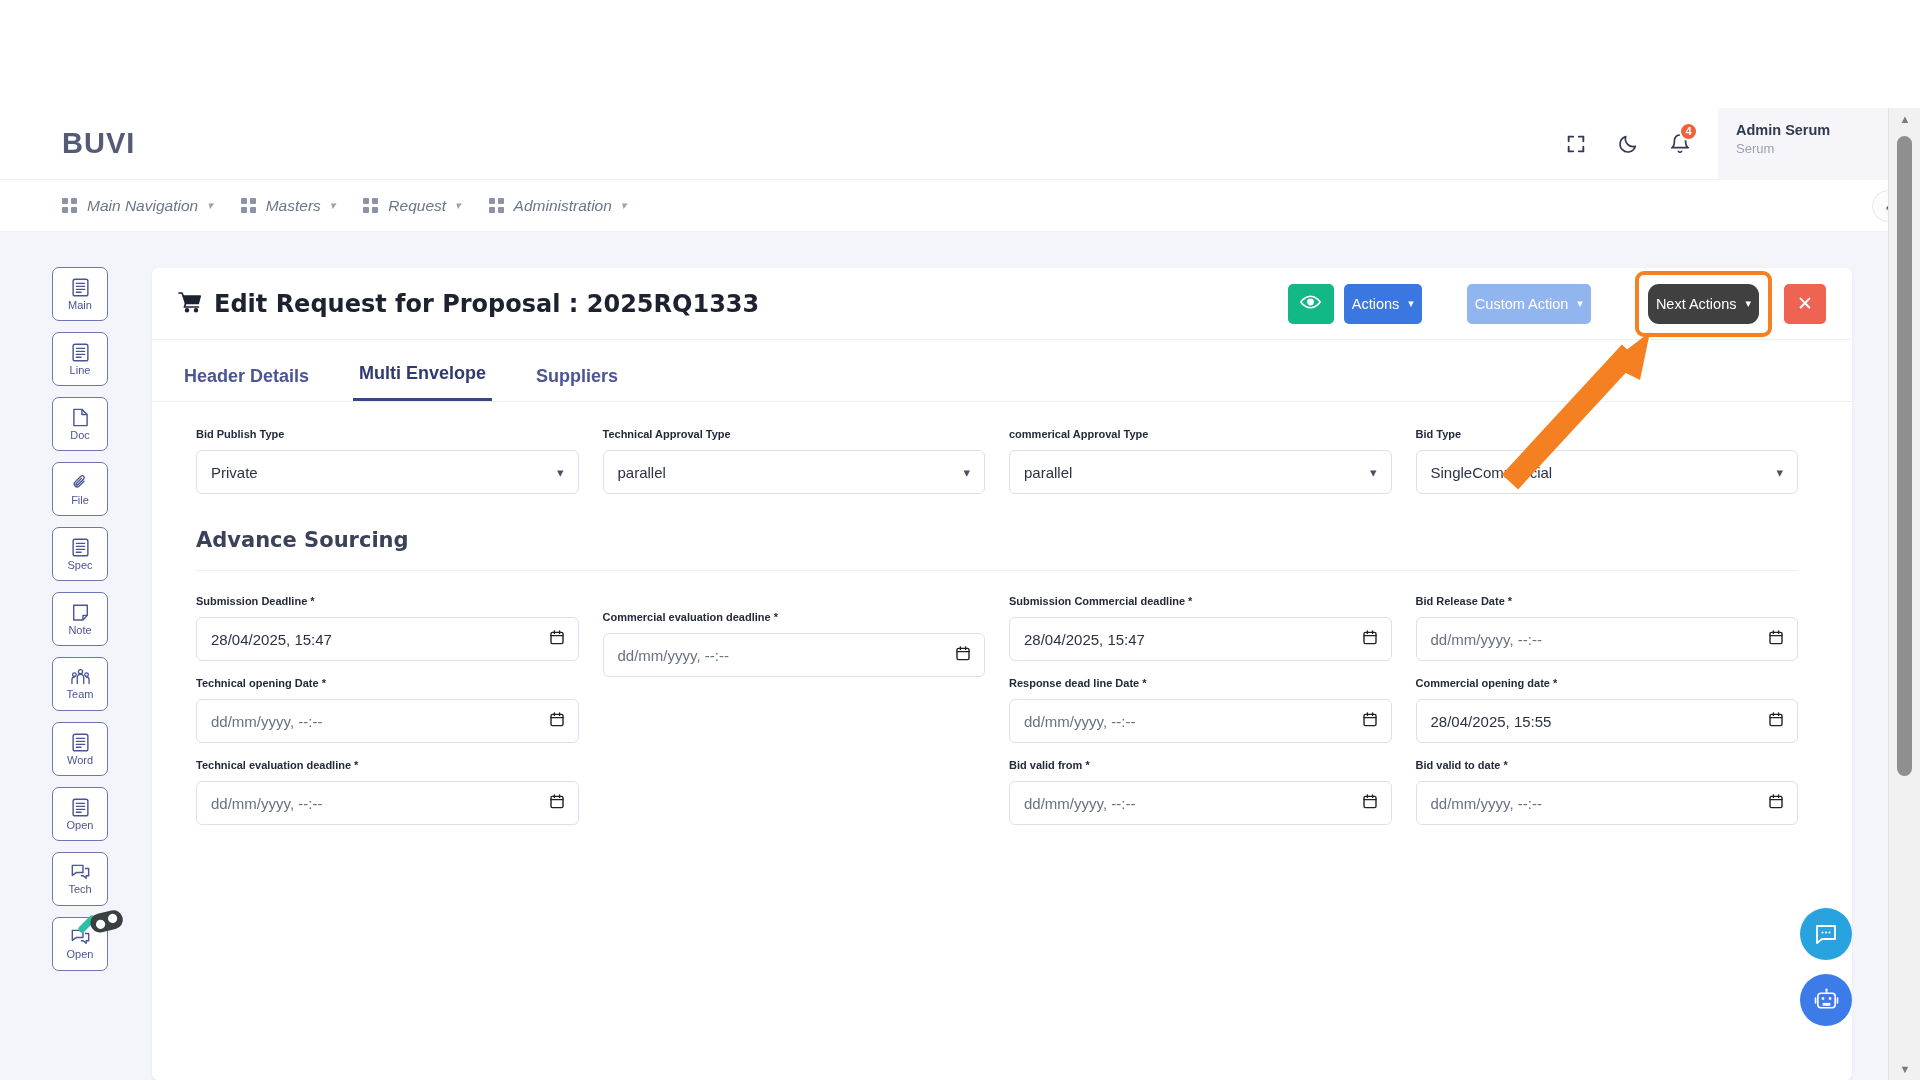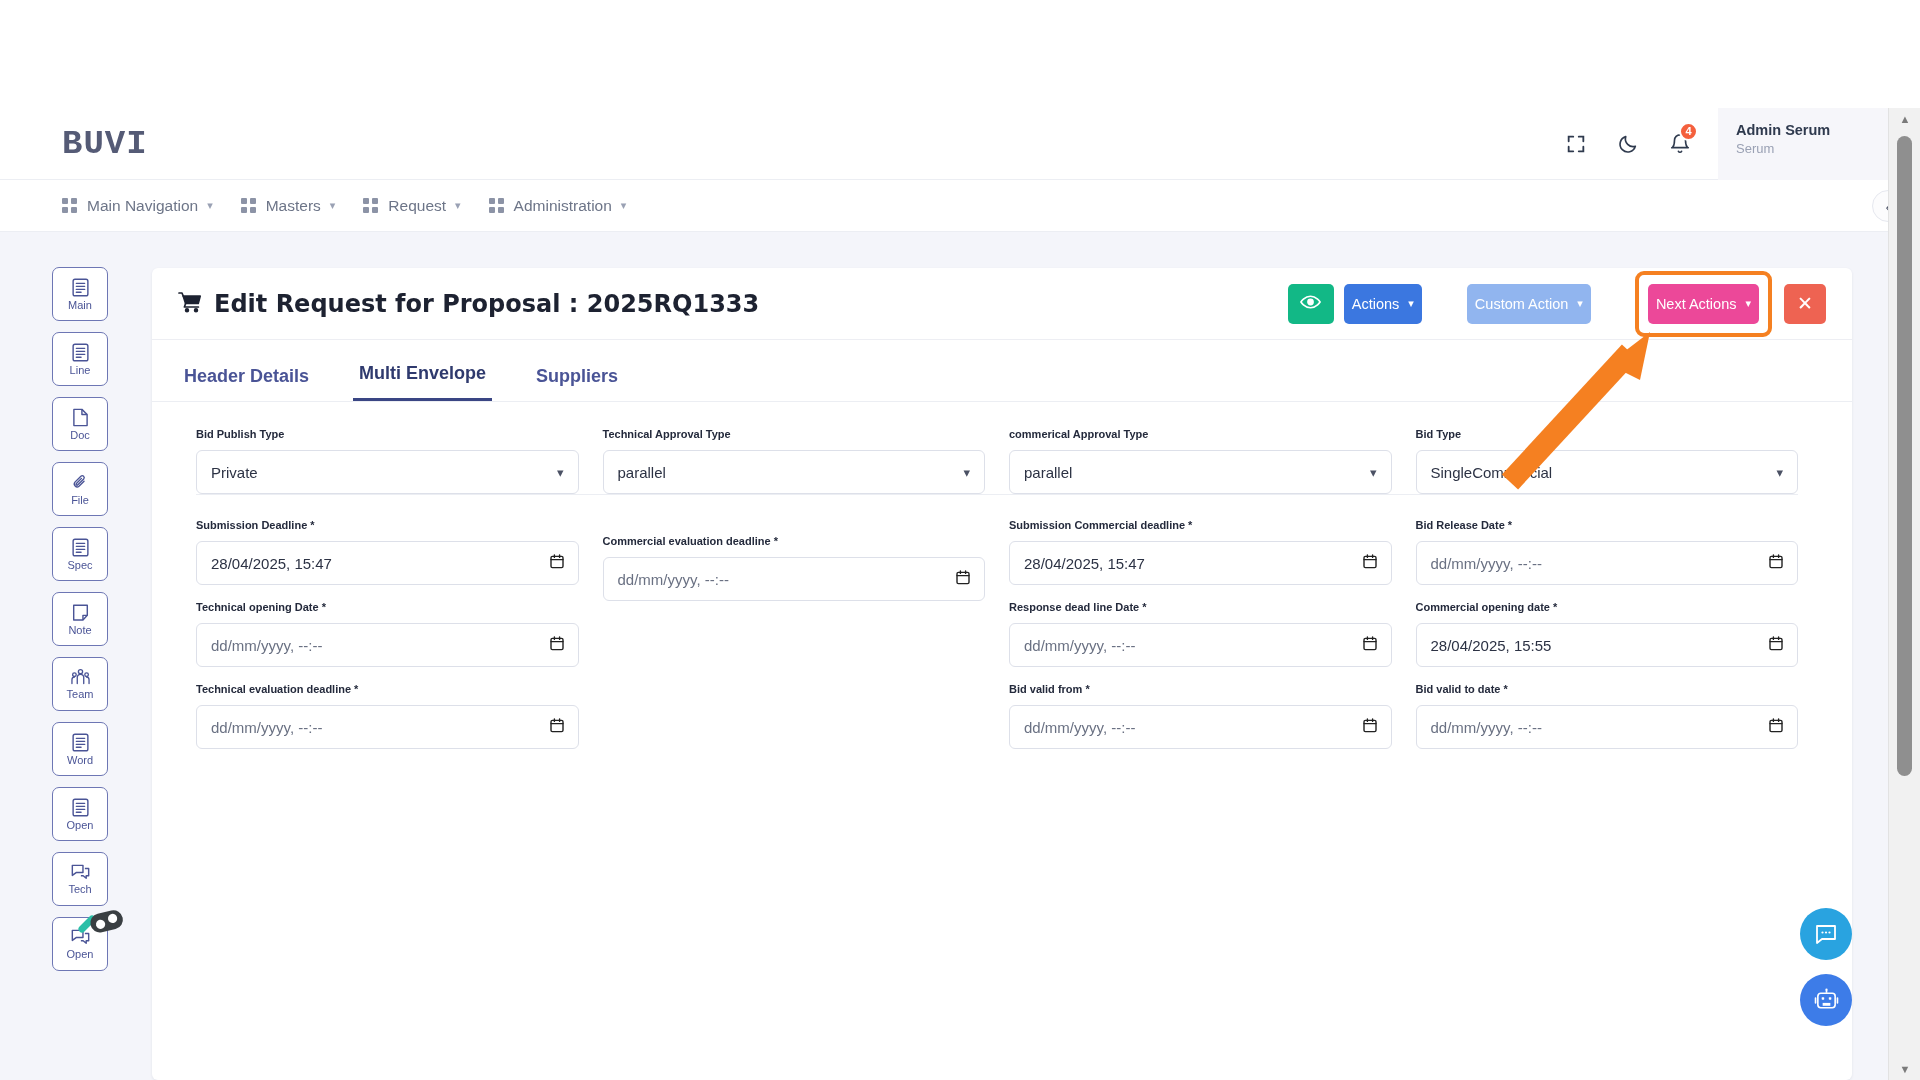--- a/index.html
+++ b/index.html
@@ -21,25 +21,25 @@
   .header {
     position: absolute;
     left: 0; top: 108px;
     width: 1888px; height: 72px;
     background: #ffffff;
     border-bottom: 1px solid #eceef3;
     display: flex; align-items: center;
   }
   .logo {
     margin-left: 62px;
-    font-size: 34px;
+    font-size: 29px;
     font-weight: bold;
     letter-spacing: 1px;
     color: #555b76;
-    font-family: Liberation Mono, monospace;
+    font-family: Liberation Sans, sans-serif;
   }
   .header-right {
     margin-left: auto;
     display: flex; align-items: stretch; height: 72px;
   }
   .hicon {
     width: 52px; height: 72px;
     display: flex; align-items: center; justify-content: center;
     color: #2f3a4e;
     position: relative;
@@ -73,20 +73,21 @@
     width: 1888px; height: 52px;
     background: #ffffff;
     border-bottom: 1px solid #eceef3;
     display: flex; align-items: center;
   }
   .nav-item {
     display: flex; align-items: center;
     margin-left: 28px;
     color: #6d7588;
     font-size: 15.5px;
+    font-style: italic;
   }
   .nav-item:first-child { margin-left: 62px; }
   .grid-icon {
     display: inline-grid;
     grid-template-columns: 6px 6px;
     grid-template-rows: 6px 6px;
     gap: 3px;
     margin-right: 10px;
   }
   .grid-icon i { background: #8c93a6; display: block; border-radius: 1px; }
@@ -156,21 +157,21 @@
     font-size: 14.5px; color: #ffffff;
     height: 40px;
     display: flex; align-items: center; justify-content: center;
     padding: 0 8px;
     font-family: "Liberation Sans", sans-serif;
     white-space: nowrap;
   }
   .btn-eye   { background:#12b886; width:46px; padding:0; }
   .btn-blue  { background:#3b77e0; margin-left:10px; }
   .btn-light { background:#91b5ef; margin-left:45px; }
-  .btn-dark  { background:#ec4899; }
+  .btn-dark  { background:#404040;border-radius:11px; }
   .btn-x     { background:#ee6352; width:42px; padding:0; margin-left:12px; font-size:19px; }
   .bchev { margin-left: 9px; font-size: 11px; }
 
   
   .hl-wrap {
     position: relative;
     margin-left: 44px;
     padding: 9px;
     border: 4px solid #f58021;
     border-radius: 9px;
@@ -564,20 +565,21 @@
 
           <div class="fcol">
             <span class="flabel">Bid Type</span>
             <div class="fctl">
               <span class="val">SingleCommercial</span>
               <span class="selchev">▾</span>
             </div>
           </div>
         </div>
 
+        <div class="section-title">Advance Sourcing</div>
         <div class="hr"></div>
 
         <div class="frow">
 
           <div class="fcol">
 
             <div class="fgroup">
               <span class="flabel">Submission Deadline *</span>
               <div class="fctl">
                 <span class="val">28/04/2025, 15:47</span>

